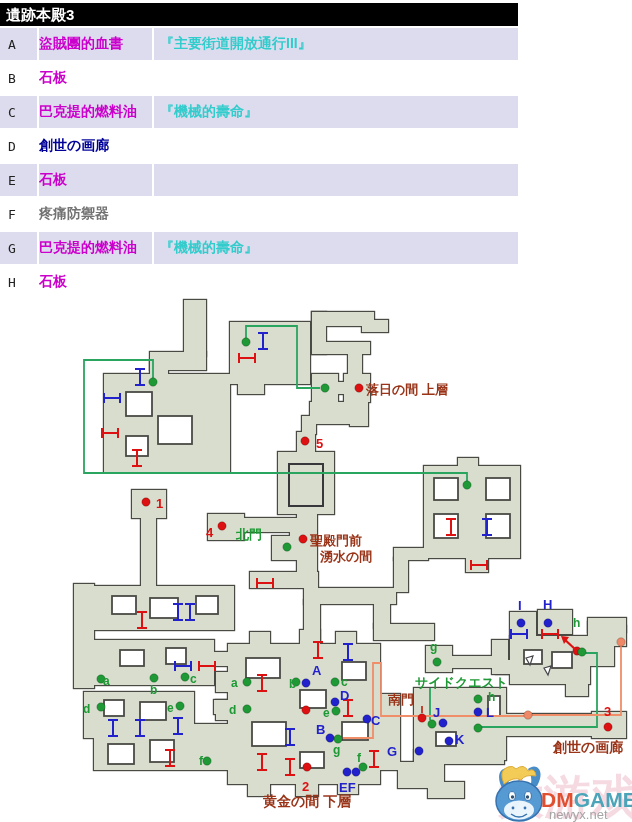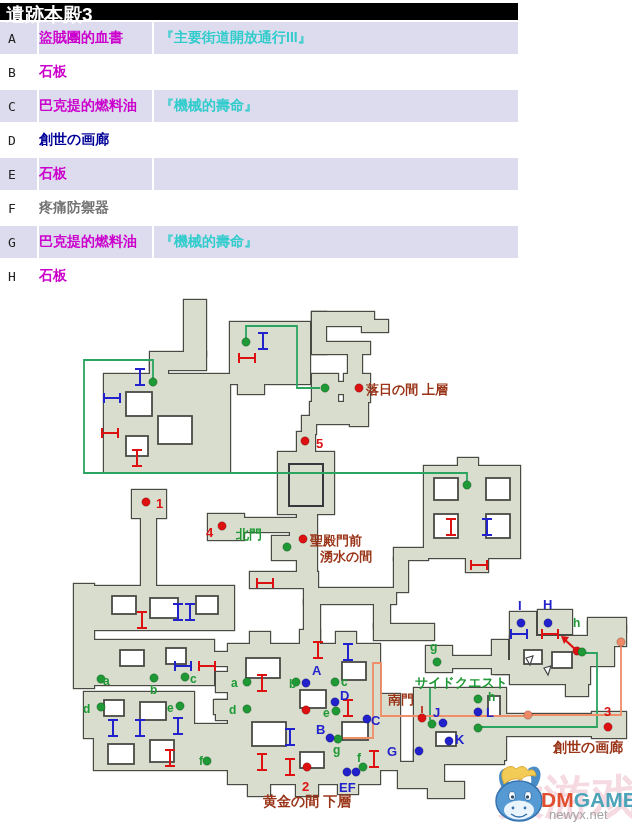--- a/index.html
+++ b/index.html
@@ -1,19 +1,19 @@
 <!DOCTYPE html>
 <html><head>
 <meta charset="utf-8">
 <style>
   html,body{margin:0;padding:0}
   body{width:632px;height:822px;position:relative;background:#fff;
        font-family:"Liberation Sans",sans-serif;overflow:hidden}
-  .titlebar{margin:3px 0 0 0;width:512px;height:17px;background:#000;color:#fff;
-       font-weight:bold;font-size:19px;line-height:23px;padding-left:6px}
+  .titlebar{margin:3px 0 0 0;width:512px;height:23px;background:#000;color:#fff;
+       font-weight:bold;font-size:15px;line-height:23px;padding-left:6px}
   table.loot{width:522px;margin-left:-2px;border-collapse:separate;border-spacing:2px;table-layout:fixed}
   table.loot td{height:30px;overflow:hidden;white-space:nowrap}
   td.k{width:28px;padding-left:8px;font-family:"DejaVu Sans Mono",monospace;font-size:13px;color:#222}
   td.it{width:112px;font-size:14px;font-weight:bold;padding-left:0}
   td.ds{font-size:14px;font-weight:bold;padding-left:6px}
   tr.alt td{background:#dcdcee}
   tr.plain td{background:#ffffff}
   .map{position:absolute;left:0;top:292px}
   svg text{font-family:"Liberation Sans",sans-serif}
 </style>

